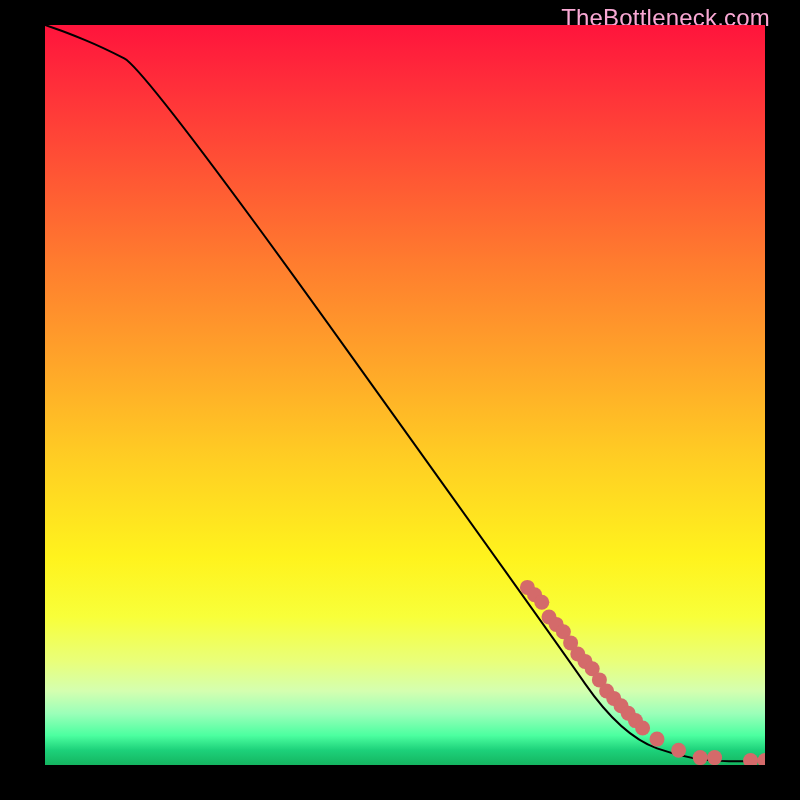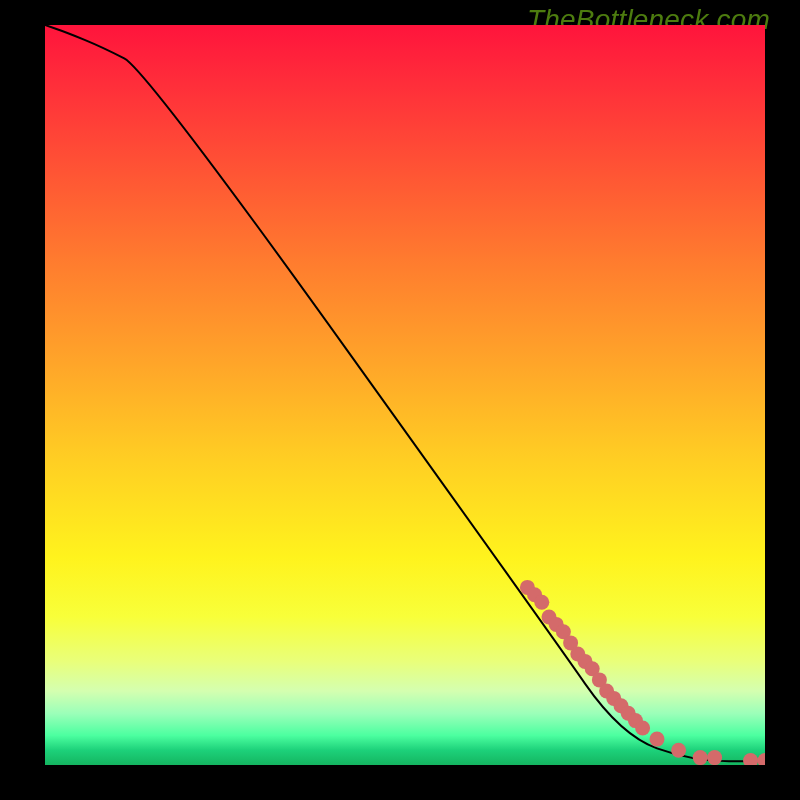--- a/index.html
+++ b/index.html
@@ -39,25 +39,24 @@
       #9cffb9 93%,
       #4cffa0 96%,
       #1dd17a 98%,
       #14b560 100%
     );
   }
   .watermark {
     position: absolute;
     top: 4px;
     right: 30px;
-    color: #4d7c0f;
-    font-size: 28px;
+    color: #f9a8d4;
+    font-size: 24px;
     letter-spacing: 0.2px;
     user-select: none;
-    font-style: italic;
   }
   svg.curve {
     position: absolute;
     left: 0;
     top: 0;
     width: 720px;
     height: 740px;
   }
   .curve-path {
     fill: none;

